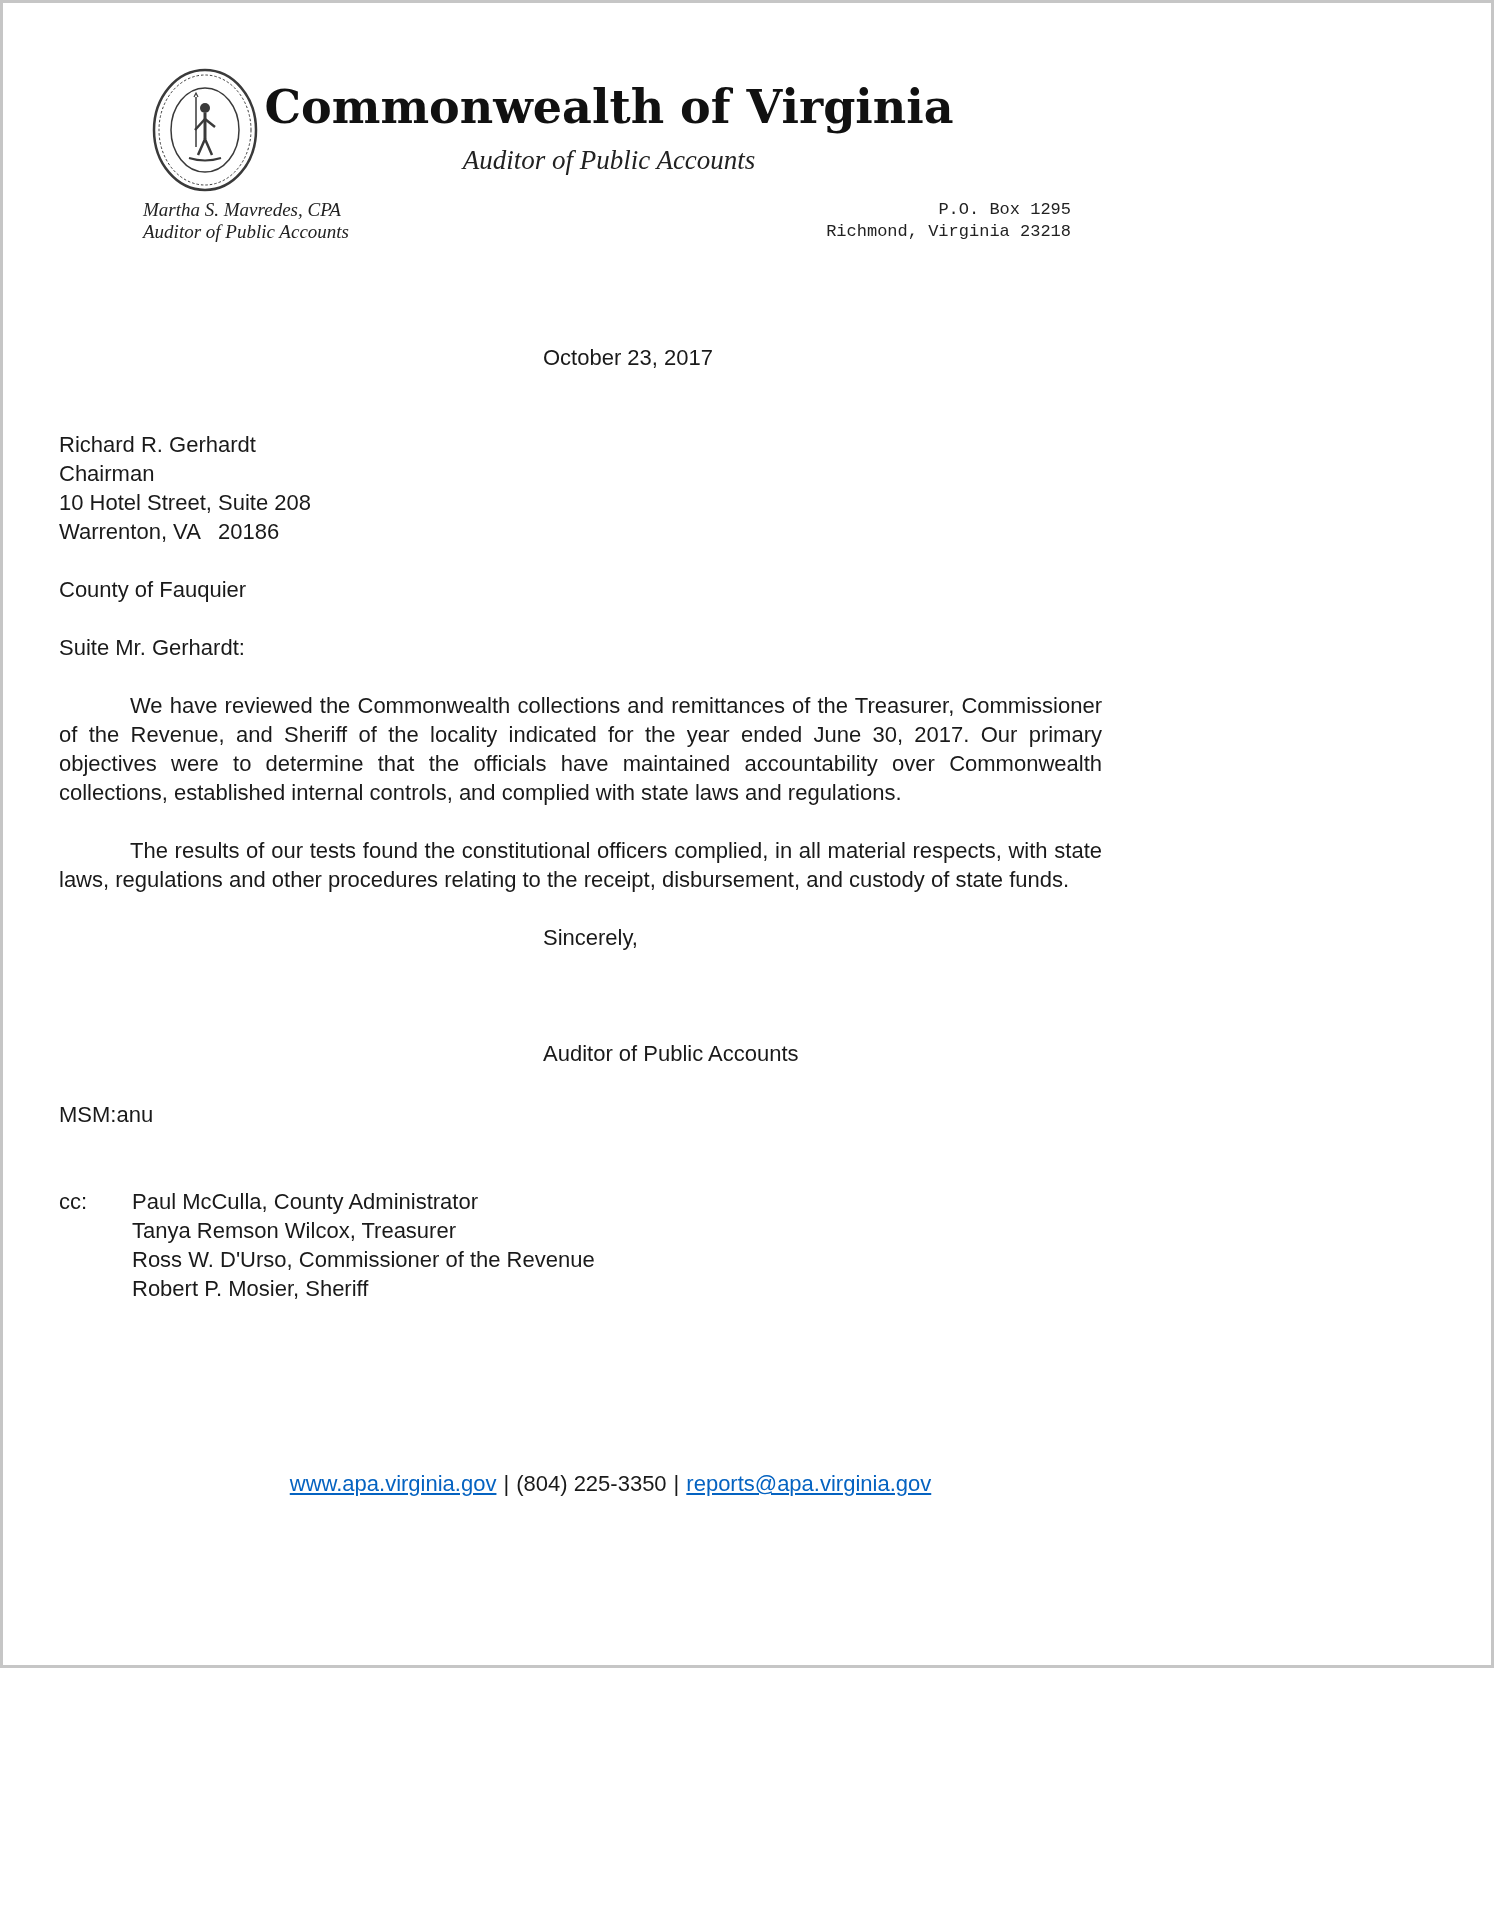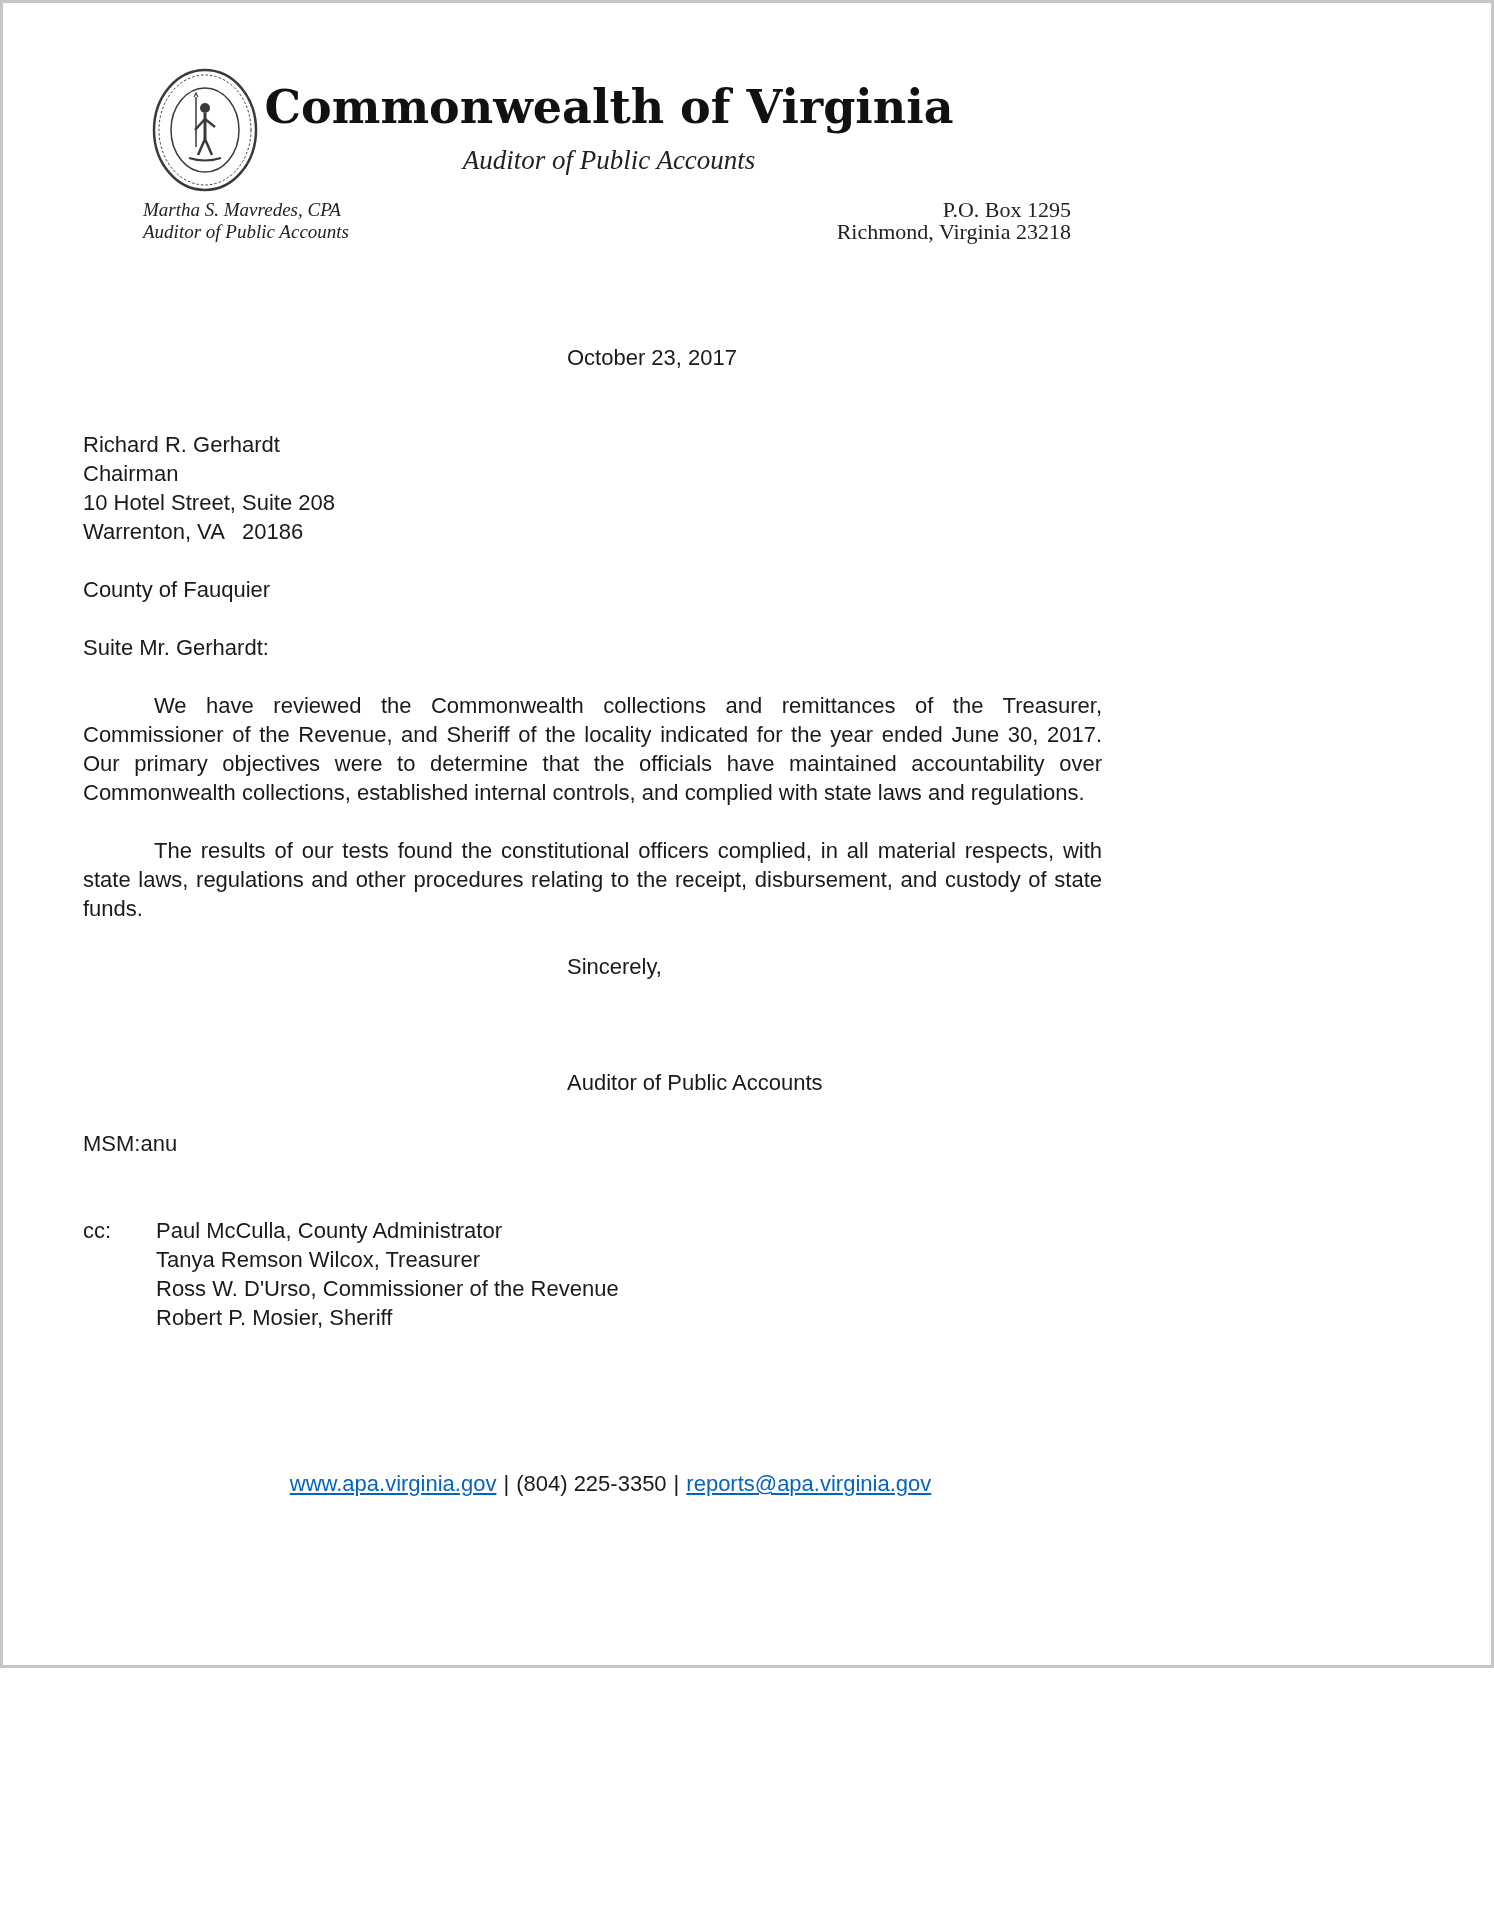--- a/index.html
+++ b/index.html
@@ -59,28 +59,28 @@
     line-height: 22px;
     color: #222222;
     font-style: italic;
   }
   .lh-right {
     position: absolute;
     left: 0;
     top: 196px;
     width: 1068px;
     text-align: right;
-    font-family: Liberation Serif, serif;
-    font-size: 22px;
+    font-family: Liberation Mono, monospace;
+    font-size: 17px;
     line-height: 22px;
     color: #222222;
   }
 
   
-  .content { padding: 0 389px 0 80px; } 
+  .content { padding: 0 389px 0 56px; } 
   .date-line { margin-top: 90px; padding-left: 484px; }
   .recipient { margin-top: 58px; }
   .addr-line { white-space: pre-wrap; }
   .locality { margin-top: 29px; }
   .salutation { margin-top: 29px; }
   .para {
     margin-top: 29px;
     text-align: justify;
     text-indent: 71px;
   }

